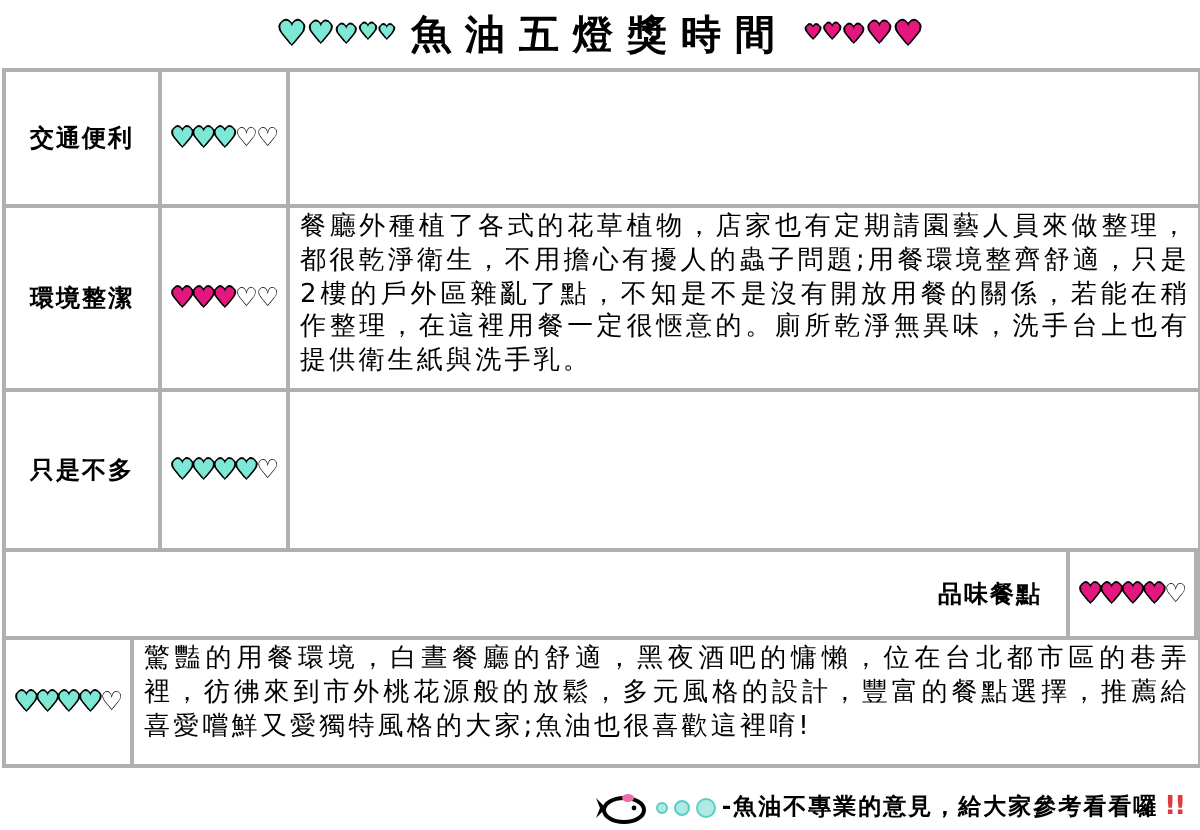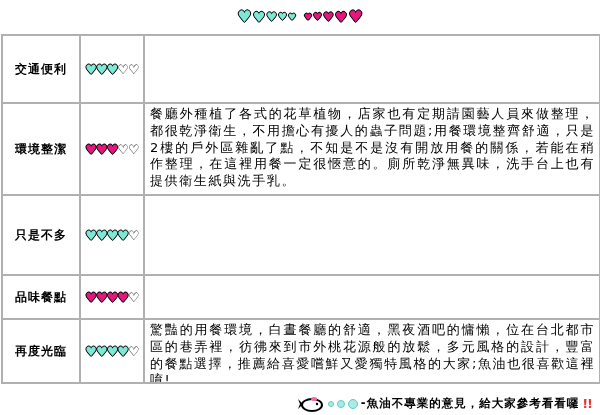--- a/index.html
+++ b/index.html
@@ -55,20 +55,21 @@
 <div class="page">
 
   <div class="title-bar">
     <span class="deco-hearts" id="hearts-left">
         <span style="color: rgb(125, 232, 214); font-size: 16px;">♥</span>
         <span style="color: rgb(125, 232, 214); font-size: 14px;">♥</span>
         <span style="color: rgb(125, 232, 214); font-size: 12px;">♥</span>
         <span style="color: rgb(125, 232, 214); font-size: 10px;">♥</span>
         <span style="color: rgb(125, 232, 214); font-size: 9px;">♥</span>
       </span>
+    <h1 class="page-title">魚油五燈獎時間</h1>
     <span class="deco-hearts" id="hearts-right">
         <span style="color: rgb(227, 23, 126); font-size: 9px;">♥</span>
         <span style="color: rgb(227, 23, 126); font-size: 10px;">♥</span>
         <span style="color: rgb(227, 23, 126); font-size: 12px;">♥</span>
         <span style="color: rgb(227, 23, 126); font-size: 14px;">♥</span>
         <span style="color: rgb(227, 23, 126); font-size: 16px;">♥</span>
       </span>
   </div>
 
   <div class="rating-table" id="rating-table">
@@ -96,32 +97,31 @@
       <div class="t-row" style="height: 80px;">
         <div class="cell-label">只是不多</div>
         <div class="cell-hearts">
           <span class="h-fill" style="color: rgb(125, 232, 214);">♥</span>
           <span class="h-fill" style="color: rgb(125, 232, 214);">♥</span>
           <span class="h-fill" style="color: rgb(125, 232, 214);">♥</span>
           <span class="h-fill" style="color: rgb(125, 232, 214);">♥</span>
           <span class="h-empty">♡</span>
         </div>
       </div>
-      <div class="t-row" style="height: 44px;">
+      <div class="t-row" style="height: 44px; justify-content: flex-end;">
         <div class="cell-label">品味餐點</div>
         <div class="cell-hearts">
           <span class="h-fill" style="color: rgb(227, 23, 126);">♥</span>
           <span class="h-fill" style="color: rgb(227, 23, 126);">♥</span>
           <span class="h-fill" style="color: rgb(227, 23, 126);">♥</span>
           <span class="h-fill" style="color: rgb(227, 23, 126);">♥</span>
           <span class="h-empty">♡</span>
         </div>
       </div>
       <div class="t-row" style="height: 64px;">
-        <div class="cell-label">再度光臨</div>
         <div class="cell-hearts">
           <span class="h-fill" style="color: rgb(125, 232, 214);">♥</span>
           <span class="h-fill" style="color: rgb(125, 232, 214);">♥</span>
           <span class="h-fill" style="color: rgb(125, 232, 214);">♥</span>
           <span class="h-fill" style="color: rgb(125, 232, 214);">♥</span>
           <span class="h-empty">♡</span>
         </div>
         <div class="cell-text">驚豔的用餐環境，白晝餐廳的舒適，黑夜酒吧的慵懶，位在台北都市區的巷弄裡，彷彿來到市外桃花源般的放鬆，多元風格的設計，豐富的餐點選擇，推薦給喜愛嚐鮮又愛獨特風格的大家;魚油也很喜歡這裡唷!</div>
       </div>
     </div>

